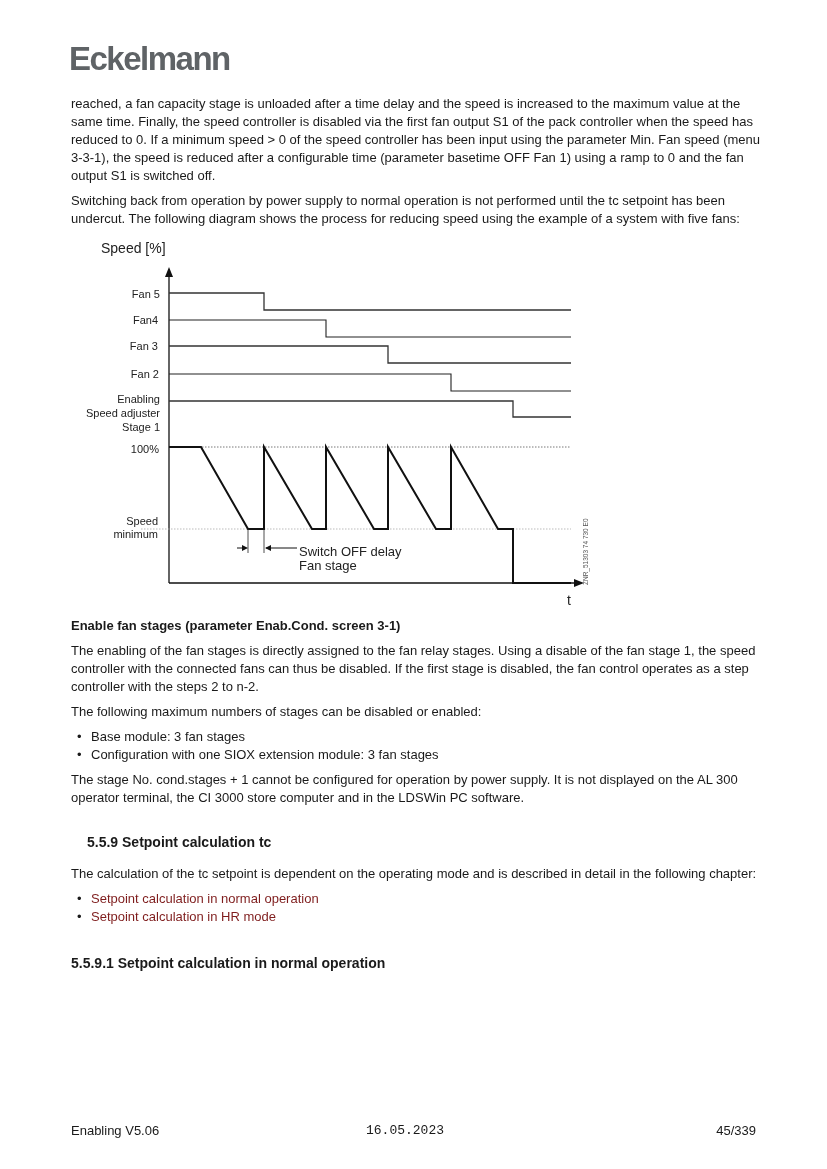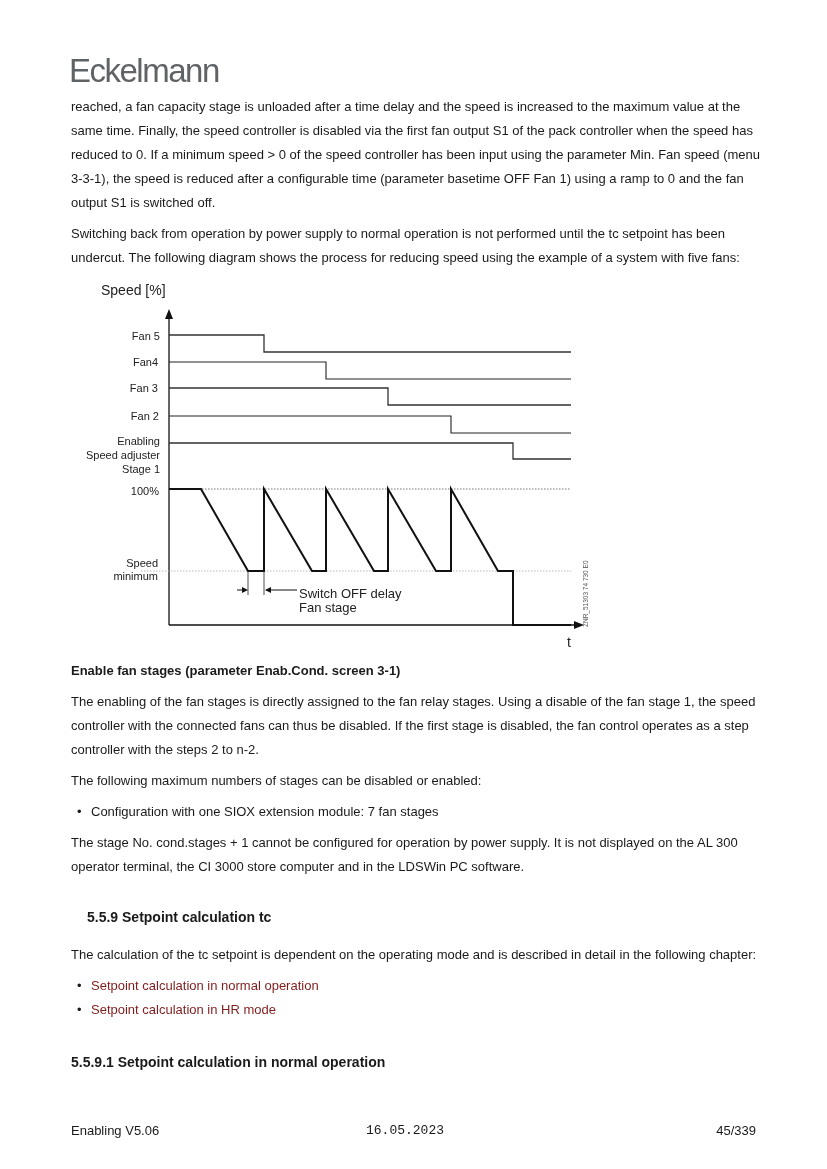--- a/index.html
+++ b/index.html
@@ -1,20 +1,20 @@
 <!DOCTYPE html>
 <html><head>
 <meta charset="utf-8">
 <style>
   html, body { margin: 0; padding: 0; background: #ffffff; }
   body { width: 827px; height: 1169px; position: relative; overflow: hidden;
          font-family: "Liberation Sans", sans-serif; color: #1a1a1a; }
-  .logo { position: absolute; left: 69px; top: 52px; font-family: "Liberation Sans", sans-serif;
-          font-weight: normal; font-size: 33px; color: #5f6366; letter-spacing: -1.5px; }
-  .content { position: absolute; left: 71px; top: 95px; width: 690px; font-size: 13px; line-height: 24px; }
+  .logo { position: absolute; left: 69px; top: 40px; font-family: "Liberation Sans", sans-serif;
+          font-weight: bold; font-size: 33px; color: #5f6366; letter-spacing: -1.5px; }
+  .content { position: absolute; left: 71px; top: 95px; width: 690px; font-size: 13px; line-height: 18px; }
   p { margin: 0 0 7px 0; }
   .diagram { position: relative; width: 690px; height: 380px; margin: 0 0 2px 0; }
   .diagram svg { position: absolute; left: 0; top: 0; }
   .subhead { font-weight: bold; font-size: 13px; margin: 0 0 7px 0; }
   ul { margin: 0 0 7px 0; padding: 0 0 0 6px; list-style: none; }
   li { position: relative; padding-left: 14px; }
   li::before { content: "•"; position: absolute; left: 0; top: 0; }
   .link { color: #7f1d1d; }
   h2 { font-size: 14px; font-weight: bold; margin: 26px 0 14px 16px; }
   h3 { font-size: 14px; font-weight: bold; margin: 28px 0 22px 0; }
@@ -76,21 +76,22 @@
       <text x="228" y="335" font-size="13" fill="#222">Fan stage</text>
 
       <text x="0" y="0" font-size="6.5" fill="#555" transform="translate(517,350) rotate(-90)">ZNR_51303 74 730 E0</text>
     </svg>
   </div>
 
   <div class="subhead">Enable fan stages (parameter Enab.Cond. screen 3-1)</div>
   <p>The enabling of the fan stages is directly assigned to the fan relay stages. Using a disable of the fan stage 1, the speed controller with the connected fans can thus be disabled. If the first stage is disabled, the fan control operates as a step controller with the steps 2 to n-2.</p>
   <p>The following maximum numbers of stages can be disabled or enabled:</p>
   <ul>
-    <li>Configuration with one SIOX extension module: 7 fan stages</li>
+    <li>Base module: 3 fan stages</li>
+    <li>Configuration with one SIOX extension module: 3 fan stages</li>
   </ul>
   <p>The stage No. cond.stages + 1 cannot be configured for operation by power supply. It is not displayed on the AL 300 operator terminal, the CI 3000 store computer and in the LDSWin PC software.</p>
 
   <h2>5.5.9  Setpoint calculation tc</h2>
   <p>The calculation of the tc setpoint is dependent on the operating mode and is described in detail in the following chapter:</p>
   <ul>
     <li><span class="link">Setpoint calculation in normal operation</span></li>
     <li><span class="link">Setpoint calculation in HR mode</span></li>
   </ul>
 

